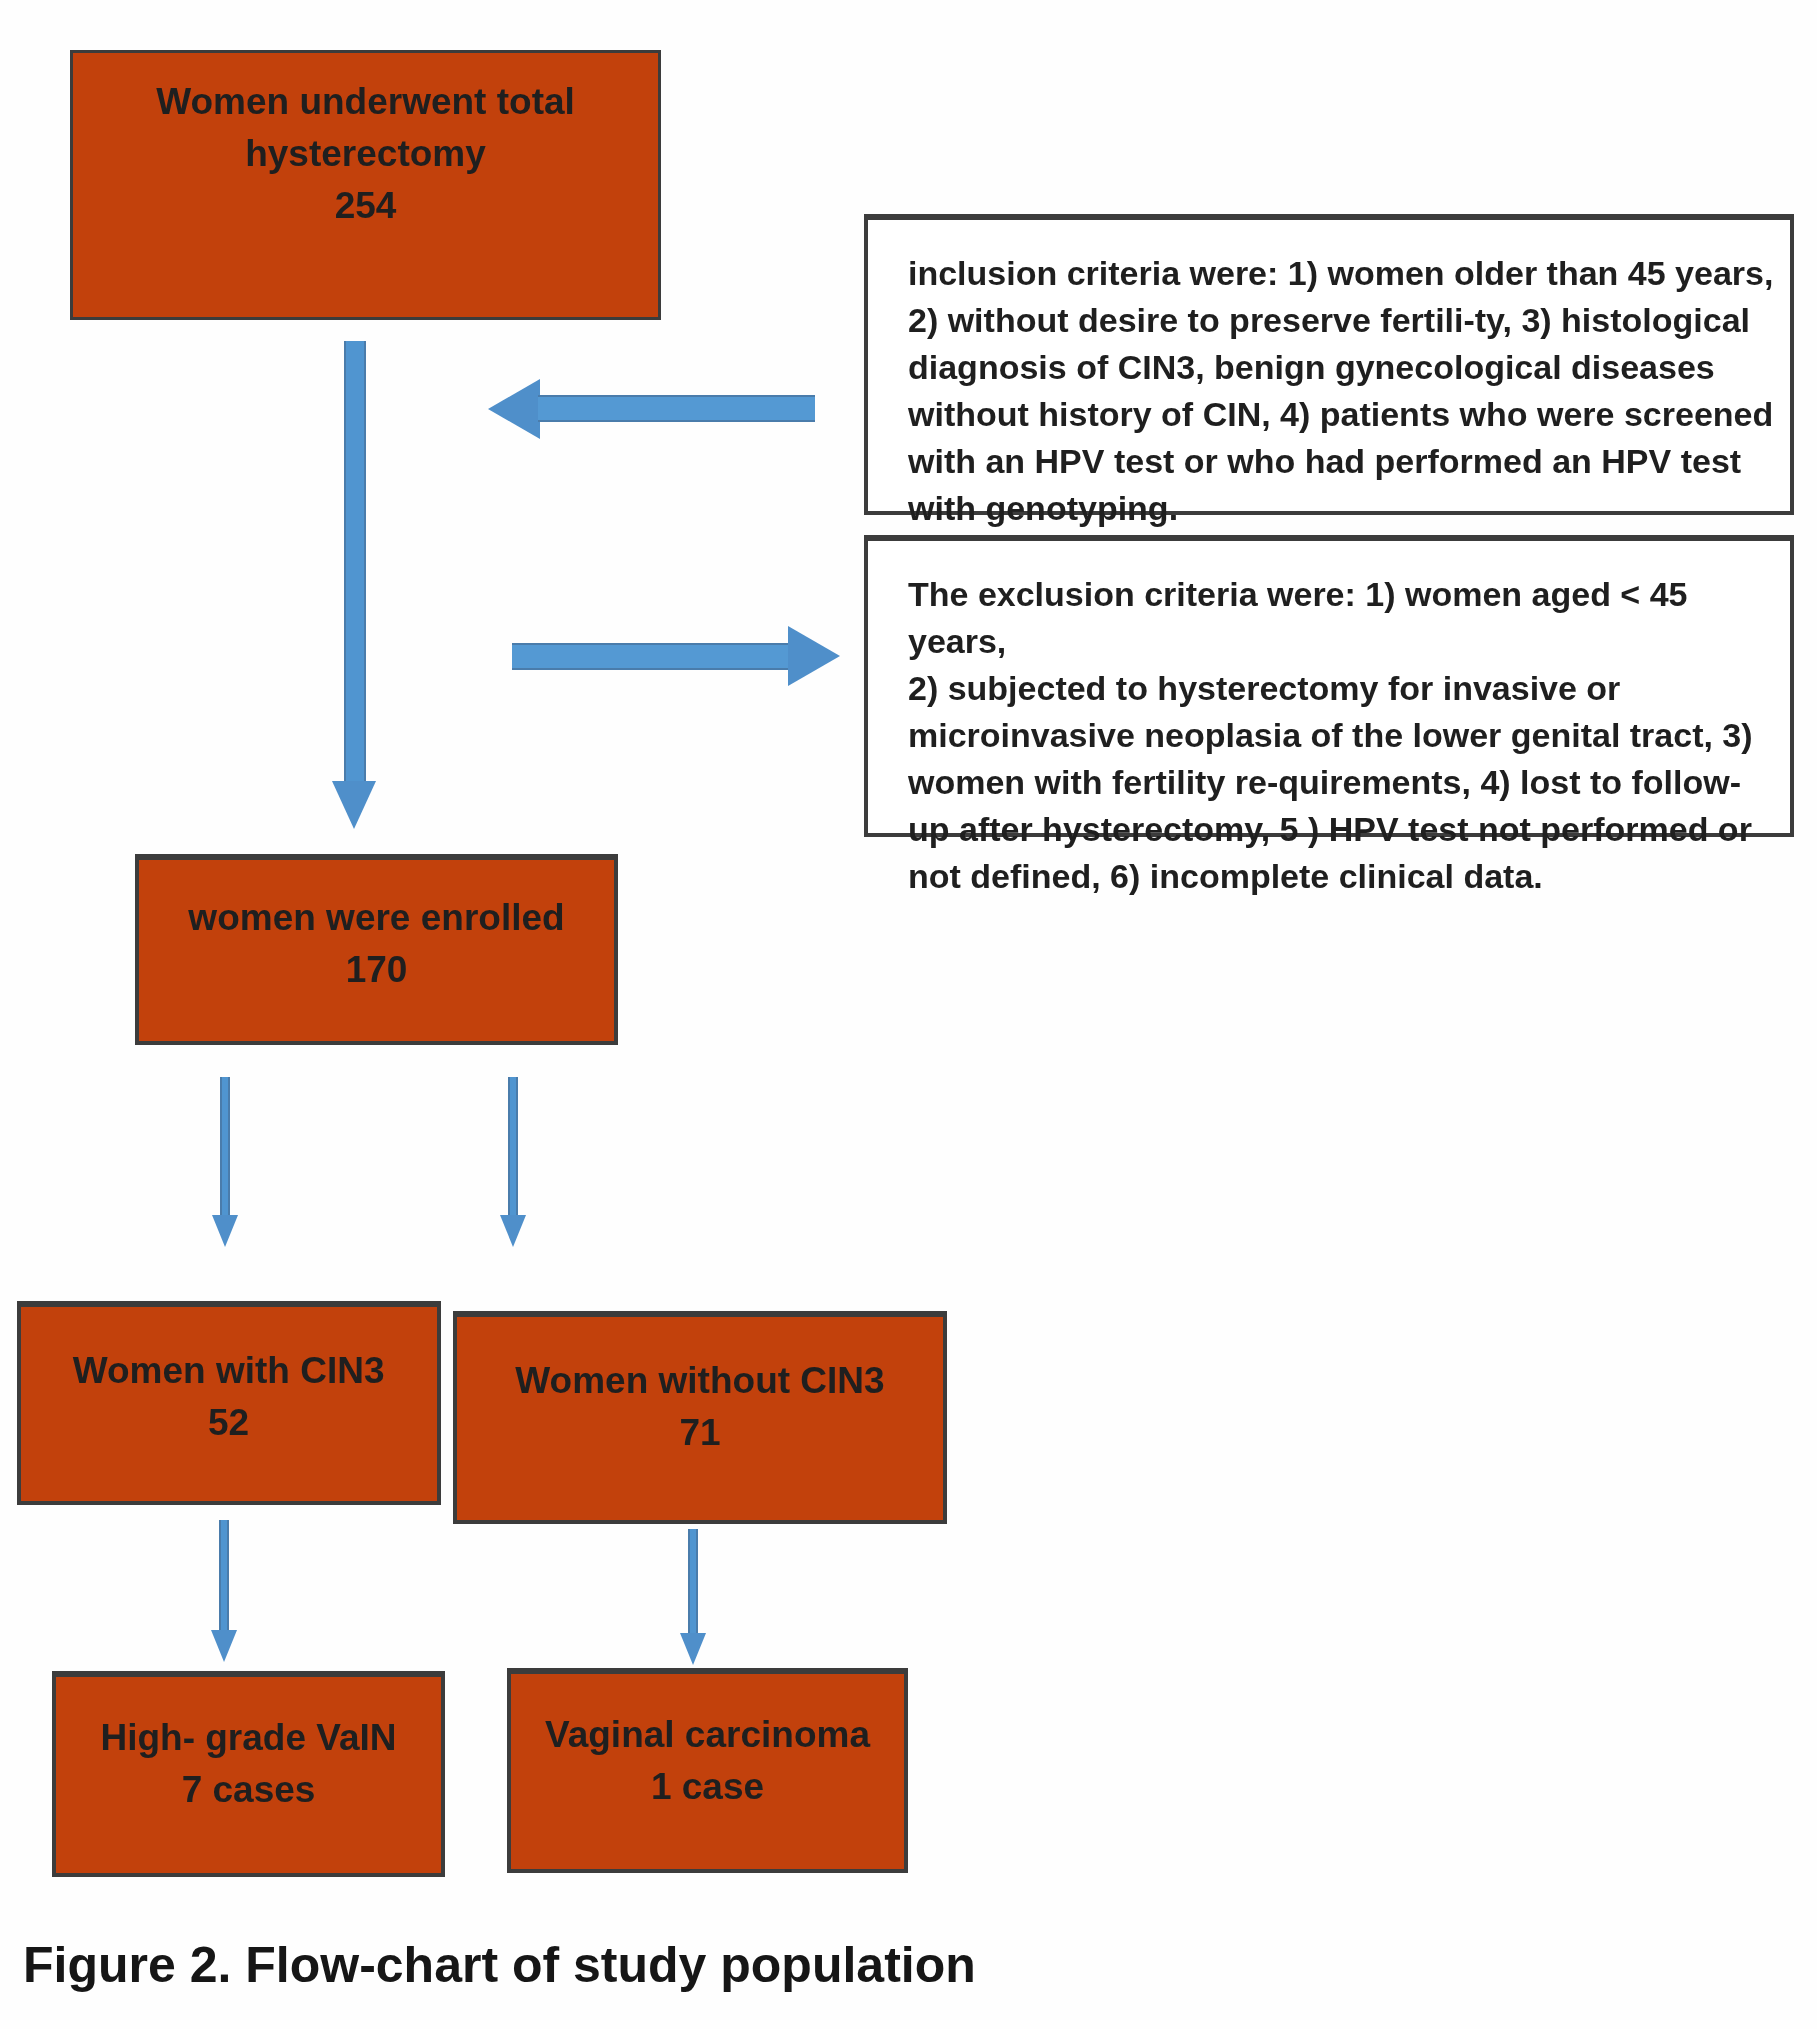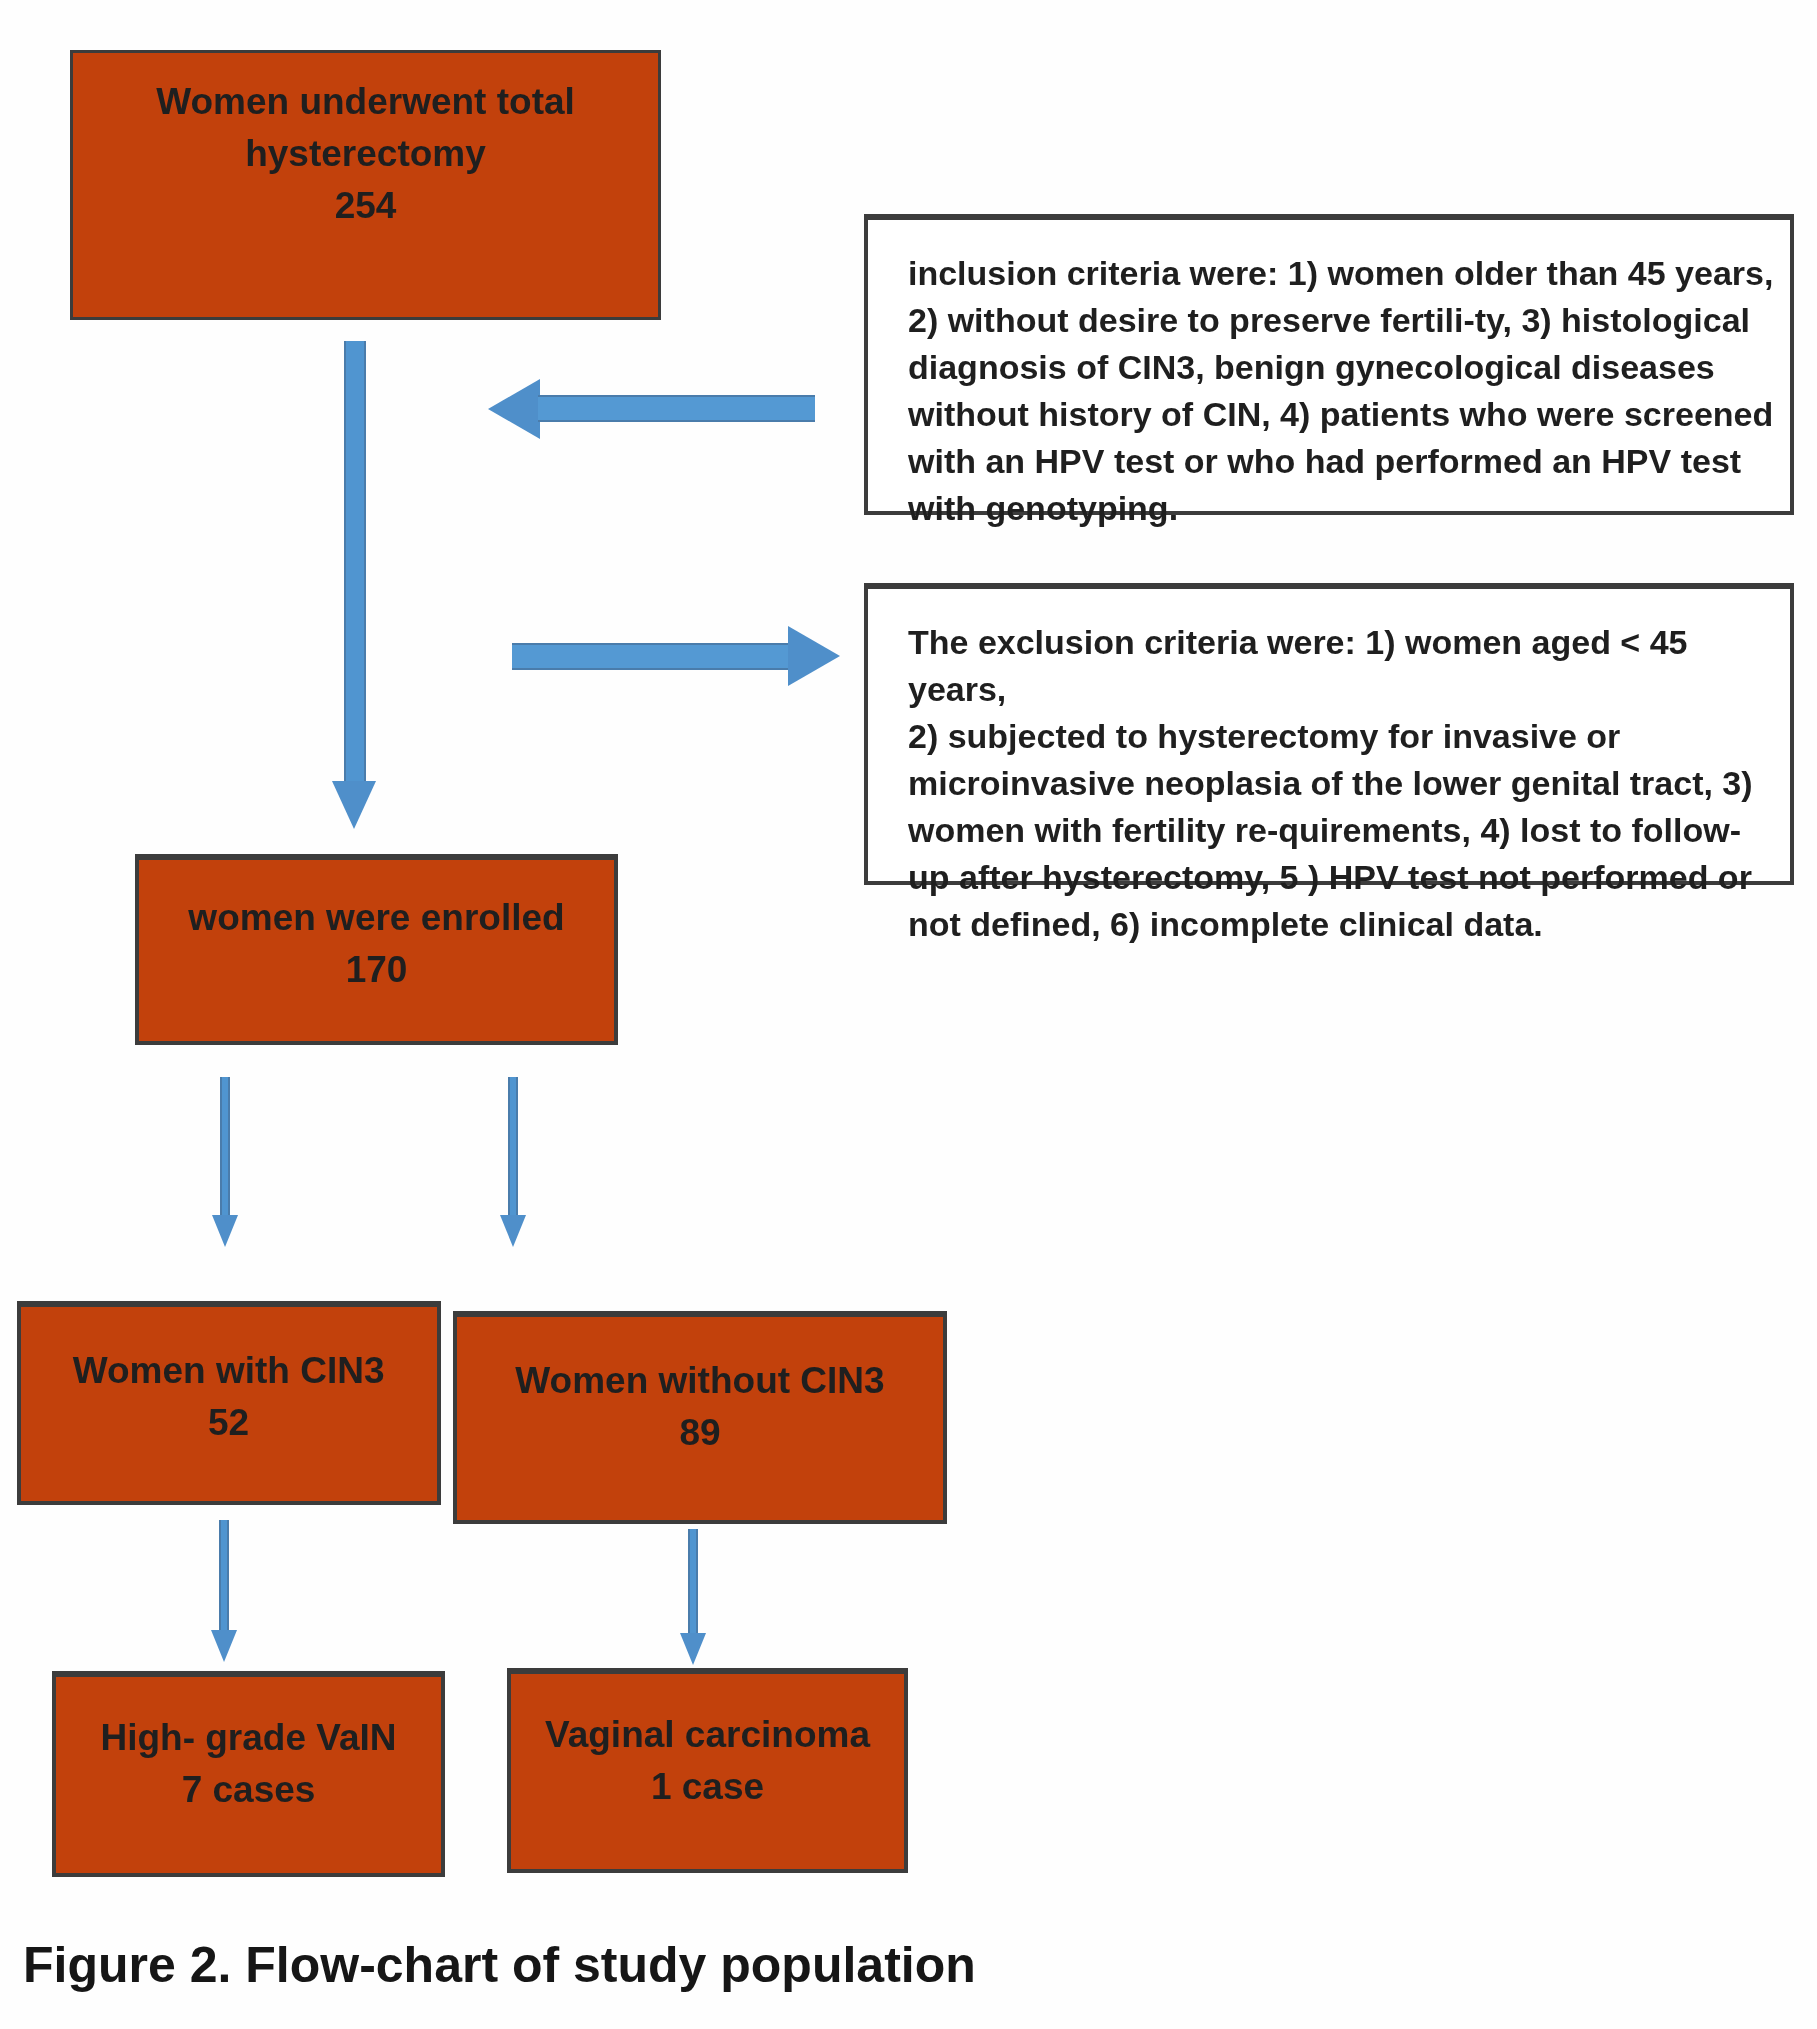--- a/index.html
+++ b/index.html
@@ -85,21 +85,21 @@
     left: 23px;
     top: 1936px;
     font-size: 50px;
     font-weight: 700;
     color: #161616;
   }
 
   
   #box-total        { left: 70px;   top: 50px;   width: 591px;  height: 270px; padding-top: 23px; border-width: 3.3px; }
   #box-inclusion    { left: 864px; top: 214px;  width: 930px; height: 301px; }
-  #box-exclusion    { left: 864px; top: 535px;  width: 930px; height: 302px; margin-top: 48px; }
+  #box-exclusion    { left: 864px; top: 535px;  width: 930px; height: 302px; }
   #box-enrolled     { left: 135px;  top: 854px; width: 483px;  height: 191px; padding-top: 32px; }
   #box-cin3         { left: 16.6px;   top: 1301px; width: 424px;  height: 204px; padding-top: 38px; }
   #box-nocin3       { left: 453px;  top: 1311px; width: 494px;  height: 213px; padding-top: 38px; }
   #box-vain         { left: 52px;   top: 1671px; width: 393px;  height: 206px; padding-top: 35px; }
   #box-carcinoma    { left: 507px;  top: 1668px; width: 401px;  height: 205px; padding-top: 35px; }
 </style>
 </head>
 <body>
 
 <div id="canvas">
@@ -133,21 +133,21 @@
     <div class="node-count">170</div>
   </div>
 
   <div class="box" id="box-cin3">
     <div class="title node-label">Women with CIN3</div>
     <div class="node-count">52</div>
   </div>
 
   <div class="box" id="box-nocin3">
     <div class="title node-label">Women without CIN3</div>
-    <div class="node-count">89</div>
+    <div class="node-count">71</div>
   </div>
 
   <div class="box" id="box-vain">
     <div class="title node-label">High- grade VaIN</div>
     <div class="node-count">7 cases</div>
   </div>
 
   <div class="box" id="box-carcinoma">
     <div class="title node-label">Vaginal carcinoma</div>
     <div class="node-count">1 case</div>

